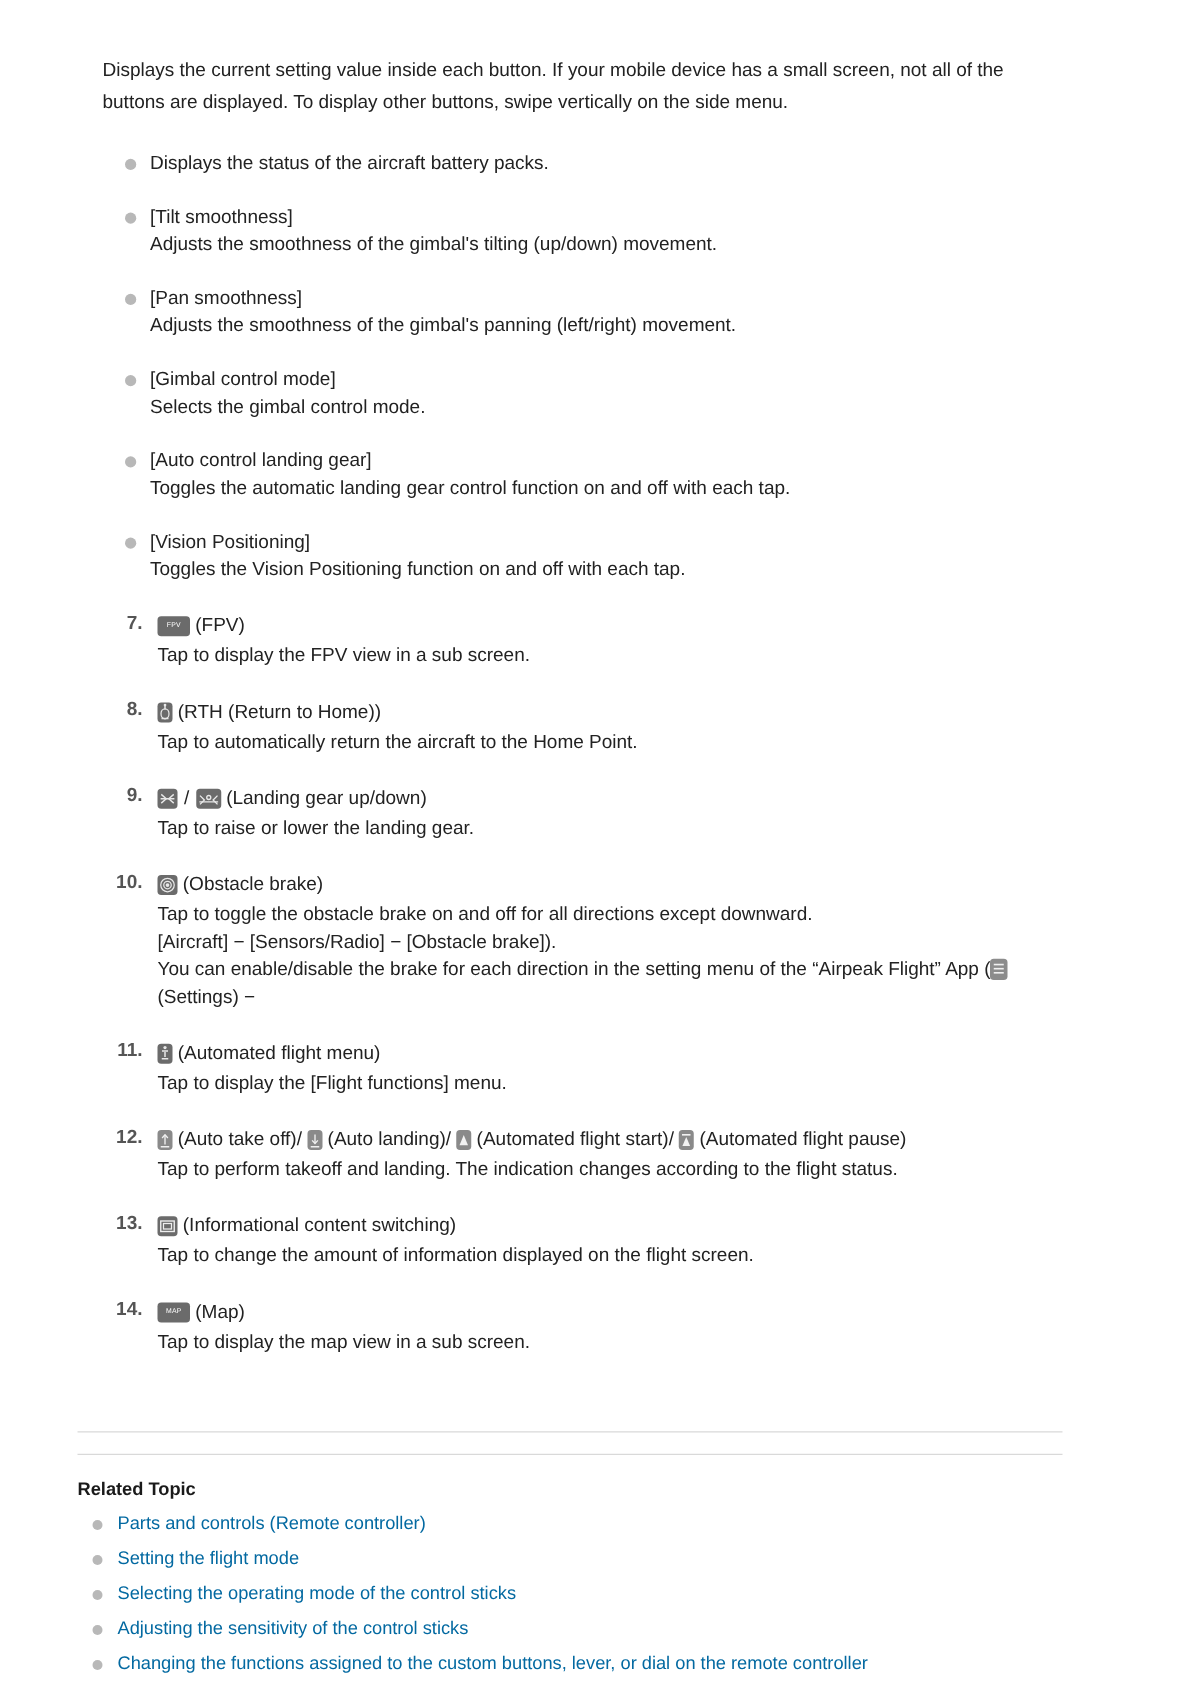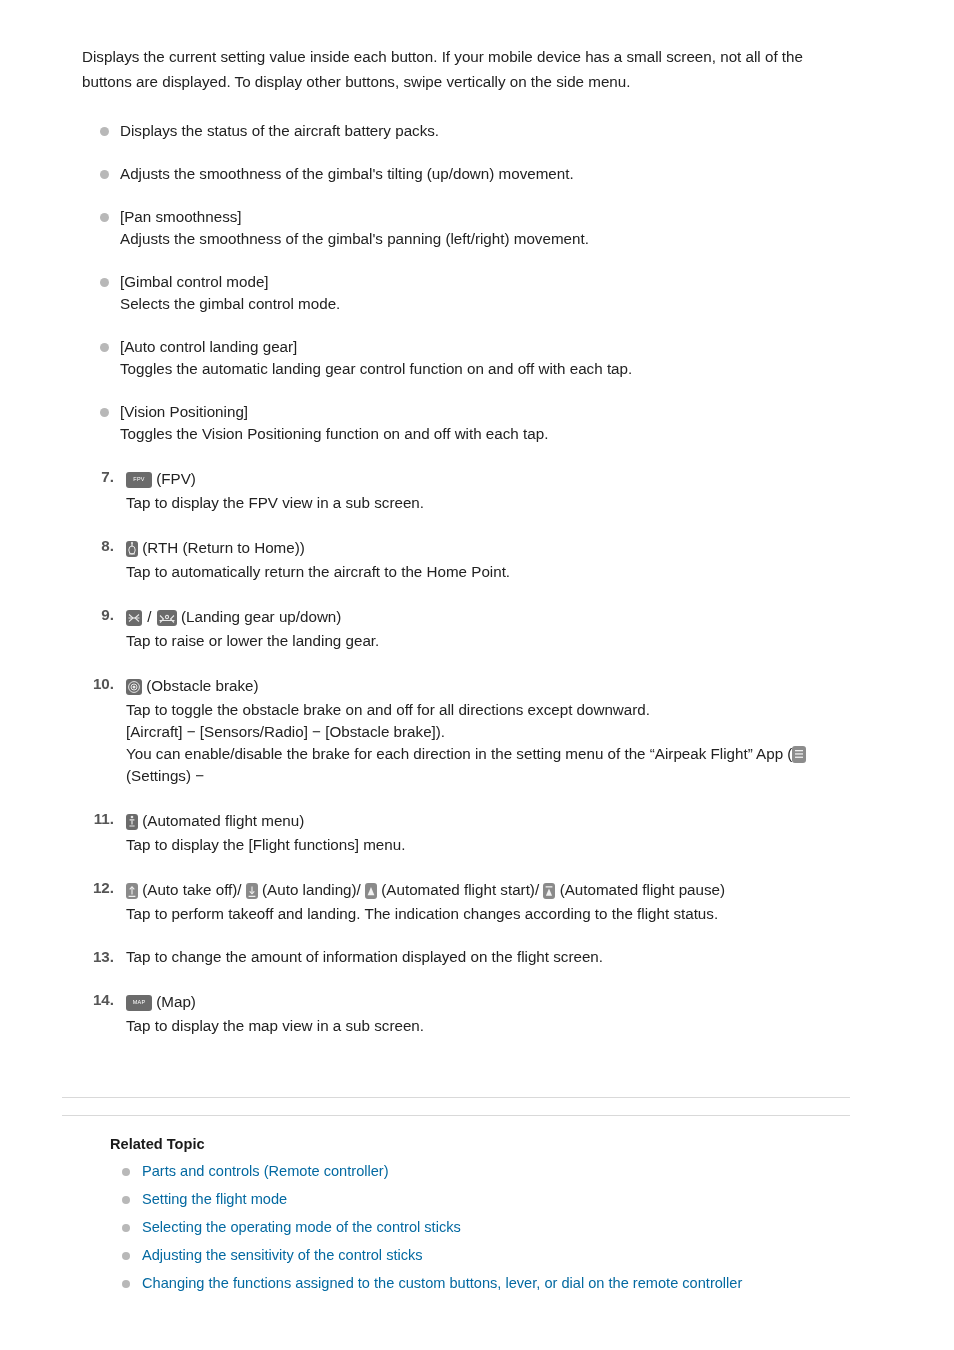--- a/index.html
+++ b/index.html
@@ -135,21 +135,20 @@
     border-top: 1px solid #d9d9d9;
     margin: 0;
     height: 0;
   }
   .rule-wrap { padding: 0 62px 0 62px; }
   .rule-a { margin-top: 60px; }
   .rule-b { margin-top: 17px; }
 
   .related {
     padding: 20px 62px 0 62px;
-    margin-left: 48px;
   }
   h2.related-title {
     font-size: 14.6px;
     font-weight: bold;
     color: #1a1a1a;
     margin: 0 0 10px 0;
   }
   ul.related-list {
     list-style: none;
     margin: 0;
@@ -184,20 +183,21 @@
 
   <div class="content">
 
     <p class="intro">Displays the current setting value inside each button. If your mobile device has a small screen, not all of the buttons are displayed. To display other buttons, swipe vertically on the side menu.</p>
 
     <ul class="bullets">
       <li>
         <span class="b-desc">Displays the status of the aircraft battery packs.</span>
       </li>
       <li>
+        <span class="b-title">[Tilt smoothness]</span>
         <span class="b-desc">Adjusts the smoothness of the gimbal's tilting (up/down) movement.</span>
       </li>
       <li>
         <span class="b-title">[Pan smoothness]</span>
         <span class="b-desc">Adjusts the smoothness of the gimbal's panning (left/right) movement.</span>
       </li>
       <li>
         <span class="b-title">[Gimbal control mode]</span>
         <span class="b-desc">Selects the gimbal control mode.</span>
       </li>
@@ -346,20 +346,29 @@
                 <path d="M6 5.6l3.1 7.2H2.9z" fill="#f2f2f2"></path>
               </svg>
           </span>
           <span>(Automated flight pause)</span>
         </span>
         <span class="step-body">Tap to perform takeoff and landing. The indication changes according to the flight status.</span>
       </li>
 
       <li>
         <span class="num">13.</span>
+        <span class="step-head">
+          <span class="ic ic-sq">
+            <svg width="16" height="16" viewBox="0 0 16 16">
+                <rect x="2.6" y="3.8" width="10.8" height="8.4" fill="none" stroke="#ededed" stroke-width="1.1"></rect>
+                <rect x="4.8" y="5.8" width="6.4" height="4.4" fill="none" stroke="#ededed" stroke-width="1"></rect>
+              </svg>
+          </span>
+          <span>(Informational content switching)</span>
+        </span>
         <span class="step-body">Tap to change the amount of information displayed on the flight screen.</span>
       </li>
 
       <li>
         <span class="num">14.</span>
         <span class="step-head">
           <span class="ic ic-map"><span class="ic-text">MAP</span></span>
           <span>(Map)</span>
         </span>
         <span class="step-body">Tap to display the map view in a sub screen.</span>

